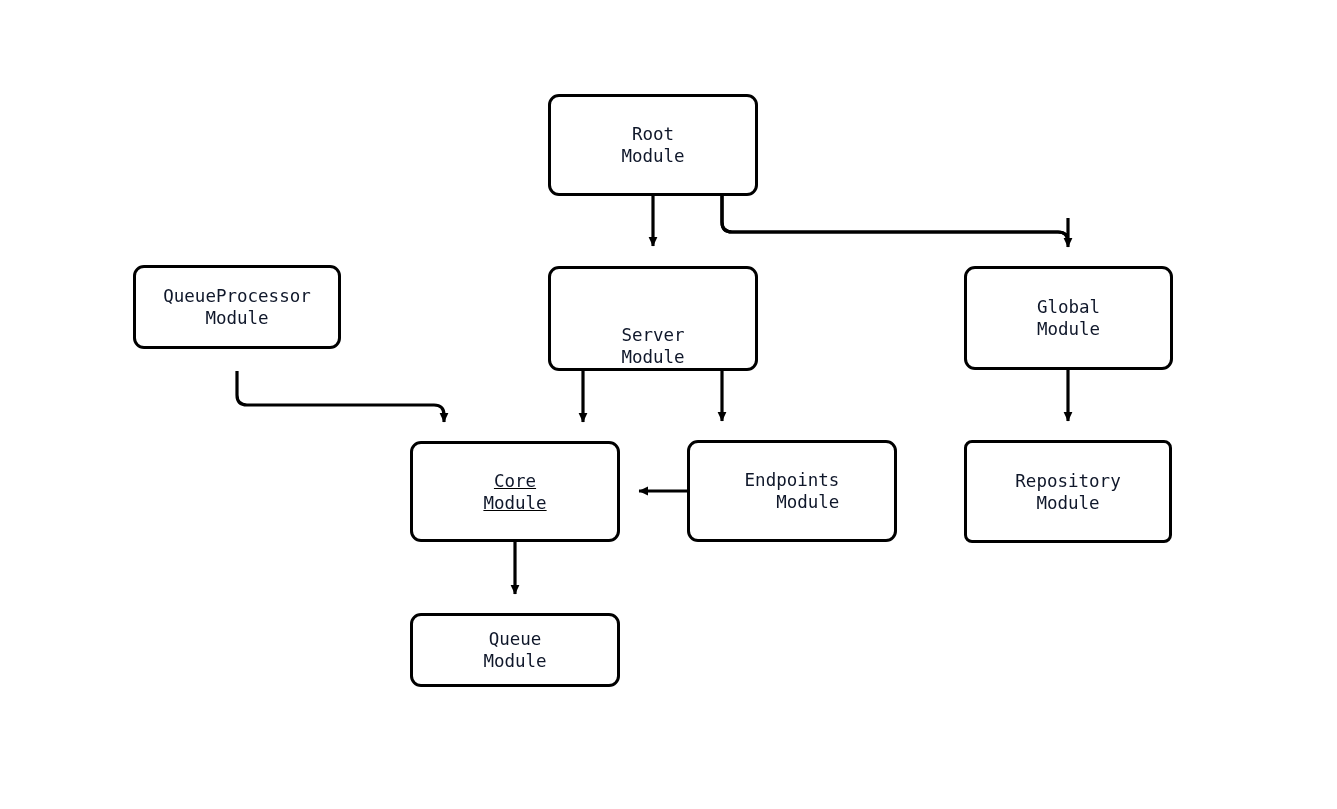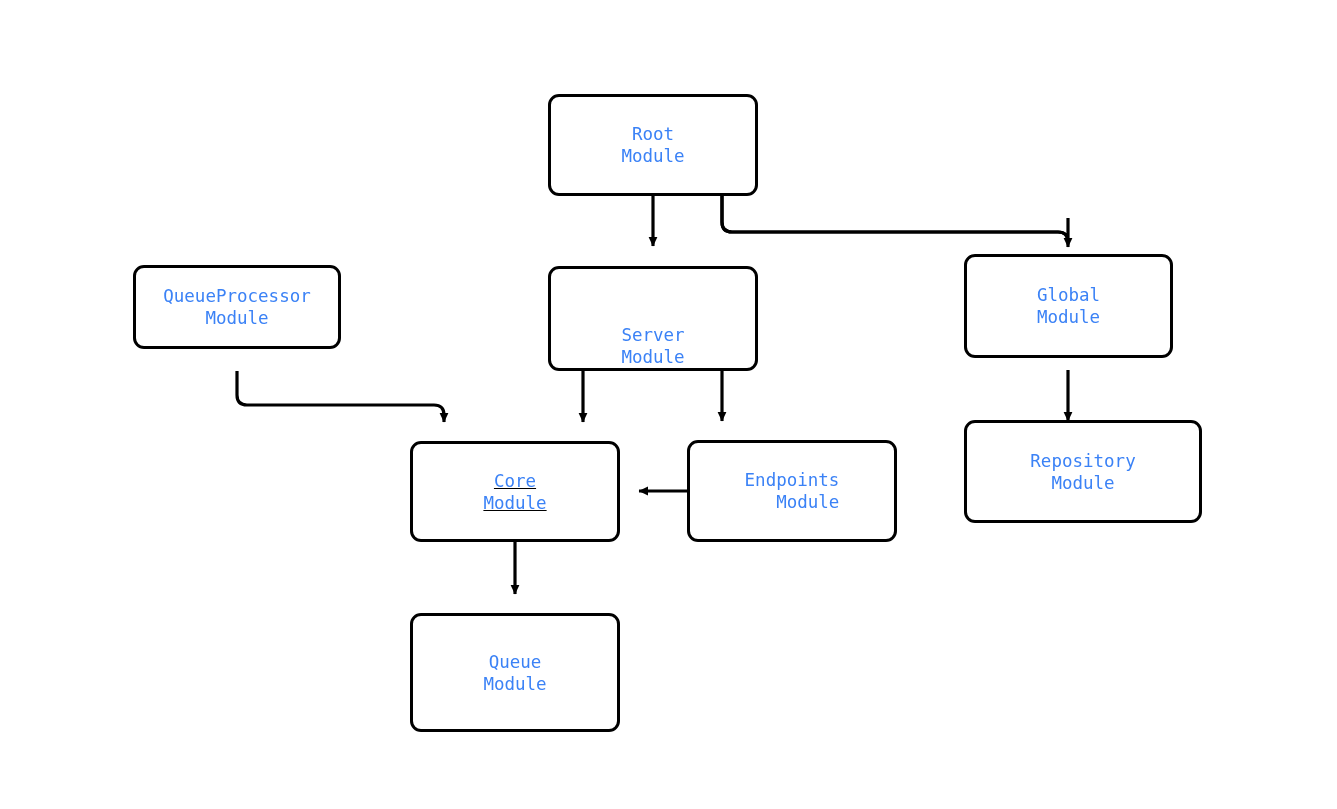--- a/index.html
+++ b/index.html
@@ -38,21 +38,21 @@
     flex-direction: column;
     align-items: center;
     justify-content: center;
     text-align: center;
     z-index: 2;
   }
   .node-label {
     font-family: "DejaVu Sans Mono", "Liberation Mono", monospace;
     font-size: 17.5px;
     line-height: 22px;
-    color: #3b82f6;
+    color: #0f172a;
     white-space: pre;
     letter-spacing: 0px;
   }
 </style>
 </head>
 <body>
 
 <div id="diagram-canvas">
 
   <svg id="edge-layer" viewBox="0 0 1337 809" xmlns="http://www.w3.org/2000/svg">
@@ -104,38 +104,38 @@
   <div class="node" style="left:133px; top:265px; width:208px; height:84px;">
     <div class="node-label">QueueProcessor
 Module</div>
   </div>
 
   <div class="node" style="left:548px; top:266px; width:210px; height:105px;justify-content:flex-end;">
     <div class="node-label">Server
 Module</div>
   </div>
 
-  <div class="node" style="left:964px; top:254px; width:209px; height:104px;">
+  <div class="node" style="left:964px; top:266px; width:209px; height:104px;">
     <div class="node-label">Global
 Module</div>
   </div>
 
   <div class="node" style="left:410px; top:441px; width:210px; height:101px;text-decoration:underline;">
     <div class="node-label">Core
 Module</div>
   </div>
 
   <div class="node" style="left:687px; top:440px; width:210px; height:102px;text-align:right;">
     <div class="node-label">Endpoints
 Module</div>
   </div>
 
-  <div class="node" style="left:964px; top:420px; width:238px; height:103px;">
+  <div class="node" style="left:964px; top:440px; width:208px; height:103px;border-radius:8px;">
     <div class="node-label">Repository
 Module</div>
   </div>
 
-  <div class="node" style="left:410px; top:613px; width:210px; height:119px;">
+  <div class="node" style="left:410px; top:613px; width:210px; height:74px;">
     <div class="node-label">Queue
 Module</div>
   </div>
 
 </div>
 
 </body></html>

